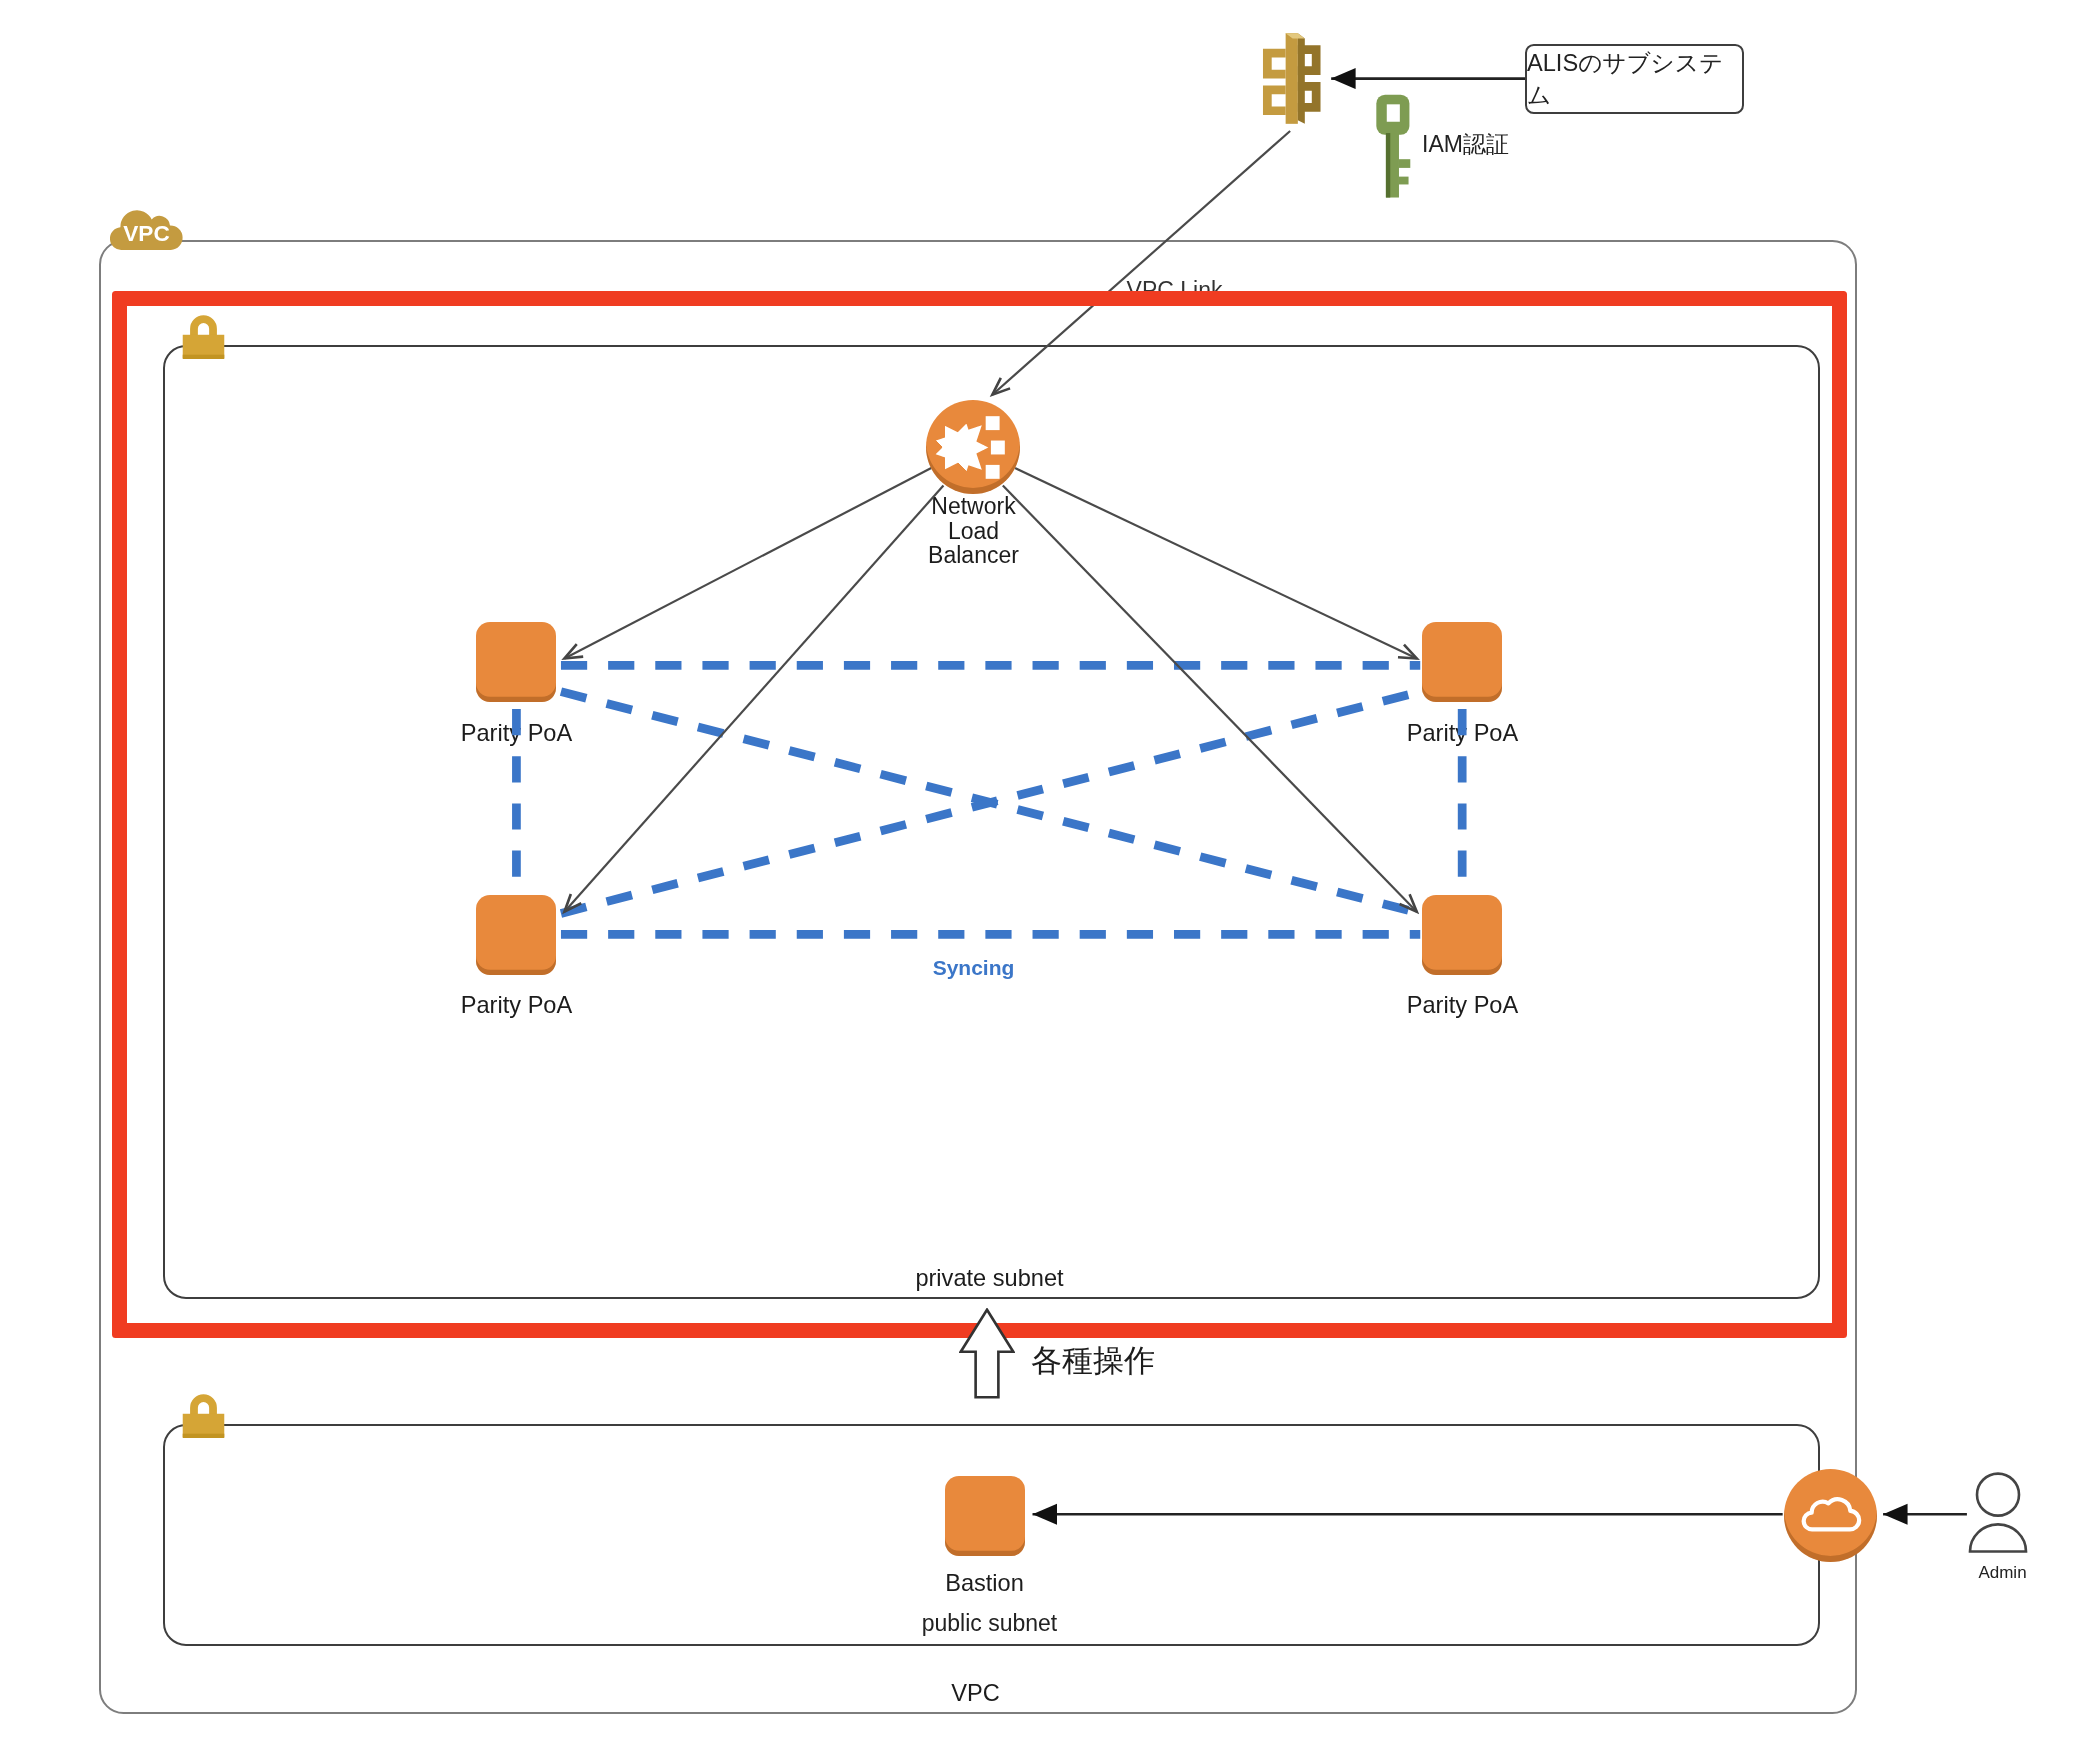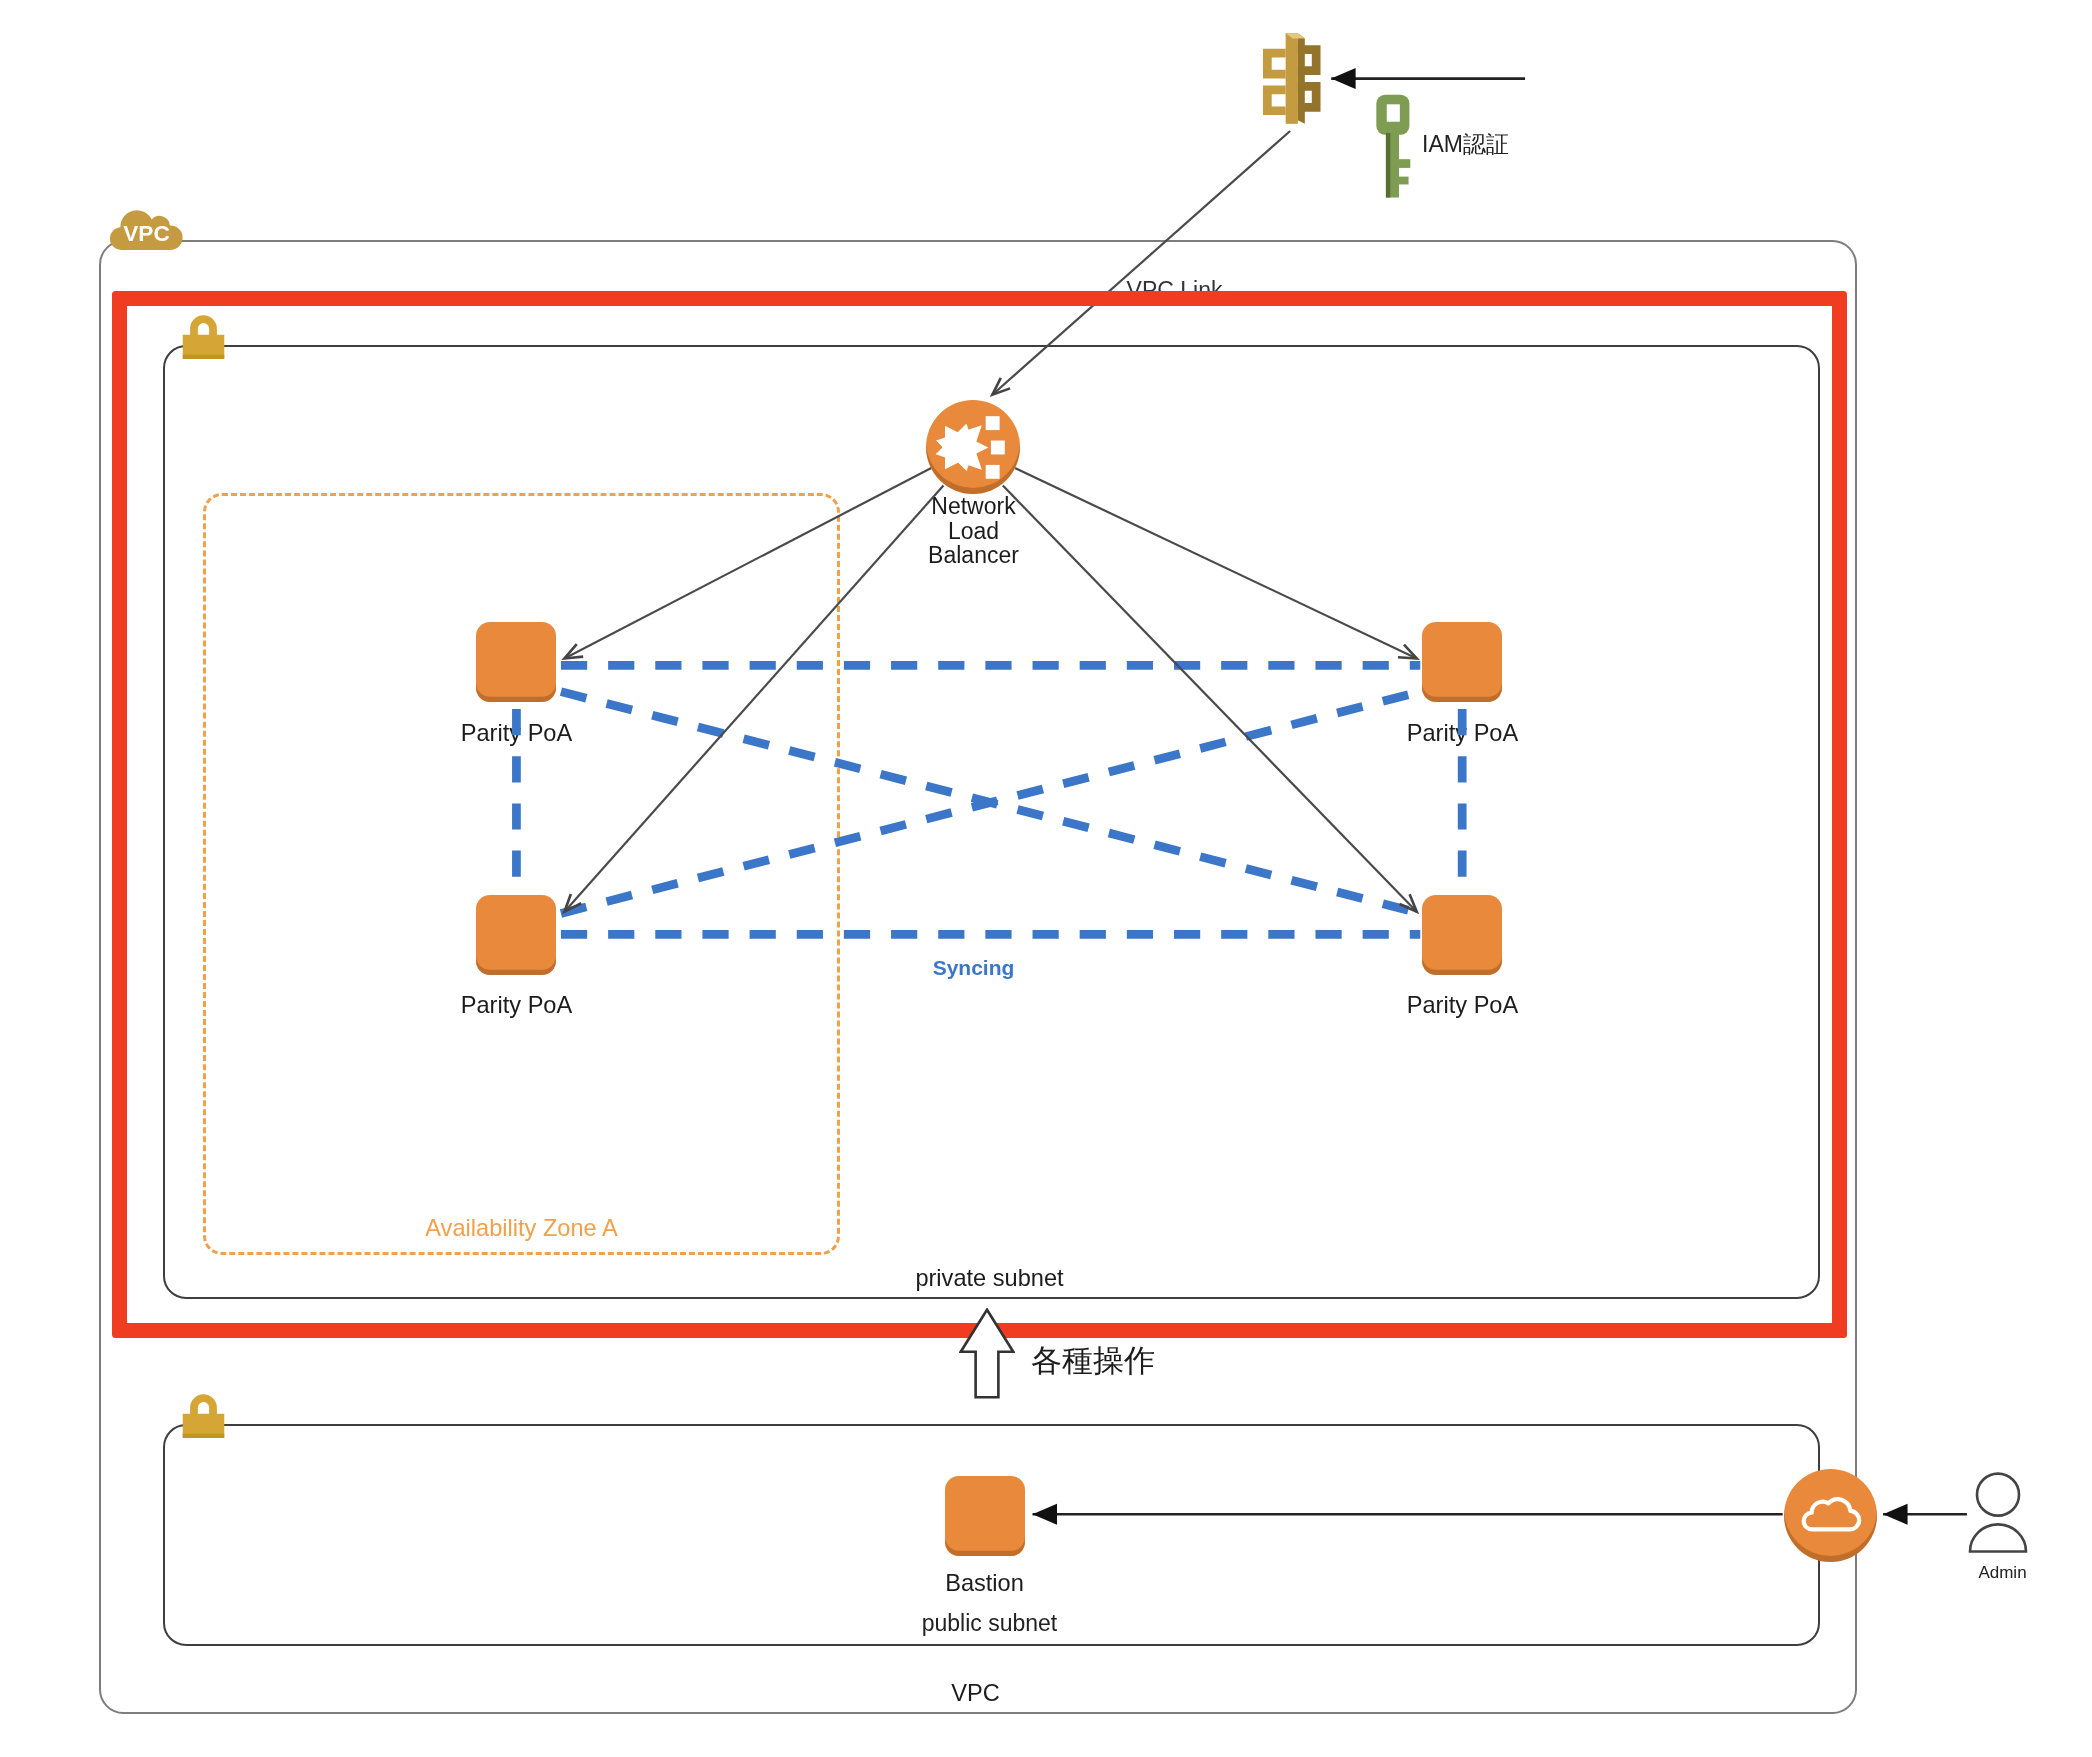--- a/index.html
+++ b/index.html
@@ -52,23 +52,20 @@
 
   <div class="abs subnet-box private-subnet"></div>
   <div class="abs" style="left:181px;top:311px;width:45px;height:51px;z-index:5;">
     <svg width="45" height="51" viewBox="0 0 52 58">
       <path d="M15,28 v-8 a11,11 0 0,1 22,0 v8" fill="none" style="stroke:var(--lock-gold)" stroke-width="9"></path>
       <rect x="2" y="27" width="48" height="27" style="fill:var(--lock-gold)"></rect>
       <rect x="2" y="50" width="48" height="5" fill="#C29422"></rect>
     </svg>
   </div>
 
-  <div class="abs az-box az-a">
-    <div class="az-label">Availability Zone A</div>
-  </div>
 
   <svg class="abs overlay-svg" width="2093" height="1757" viewBox="0 0 2396 2012">
     <defs>
       <marker id="mo" markerWidth="26" markerHeight="22" refX="22" refY="10" orient="auto" markerUnits="userSpaceOnUse">
         <path d="M2,2 L22,10 L2,18" fill="none" stroke="#444" stroke-width="3"></path>
       </marker>
       <marker id="ms" markerWidth="30" markerHeight="26" refX="28" refY="12" orient="auto" markerUnits="userSpaceOnUse">
         <path d="M0,0 L28,12 L0,24 z" fill="#111"></path>
       </marker>
     </defs>
@@ -190,15 +187,16 @@
     <svg width="42" height="108" viewBox="0 0 48 124">
       <rect x="6" y="2" width="38" height="46" rx="10" style="fill:var(--key-green)"></rect>
       <rect x="18" y="13" width="15" height="20" fill="#fff"></rect>
       <rect x="17" y="46" width="15" height="74" style="fill:var(--key-green)"></rect>
       <rect x="32" y="76" width="13" height="10" style="fill:var(--key-green)"></rect>
       <rect x="32" y="96" width="11" height="9" style="fill:var(--key-green)"></rect>
       <rect x="17" y="46" width="5" height="74" style="fill:var(--key-green-dark)"></rect>
     </svg>
   </div>
   <div class="abs iam-label">IAM認証</div>
+  <div class="abs alis-box">ALISのサブシステム</div>
 
 </div>
 
 
 </body></html>

